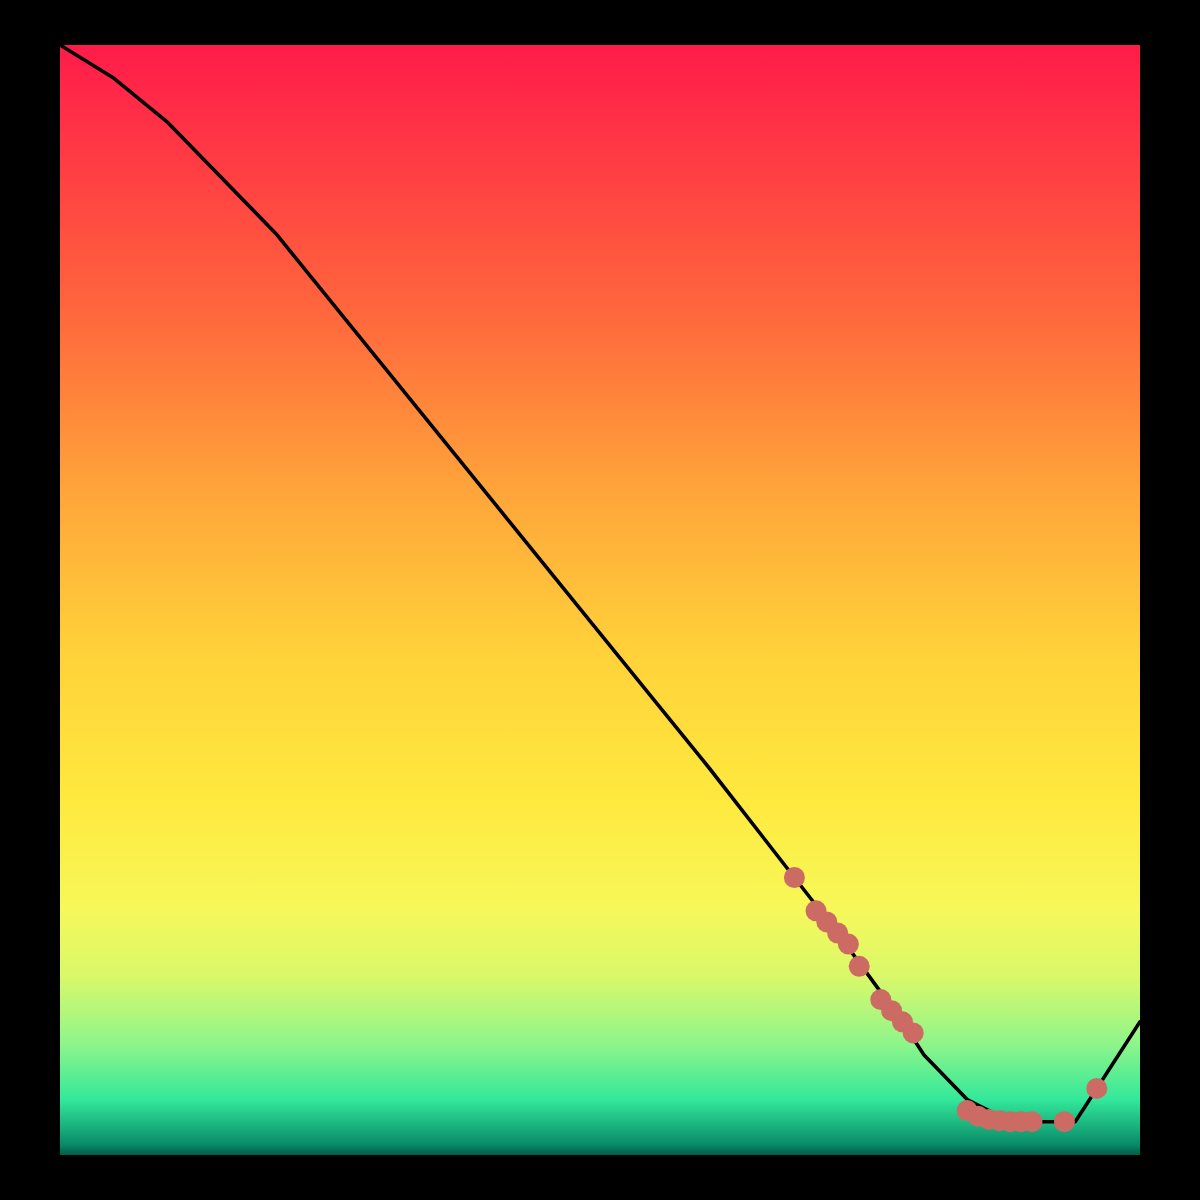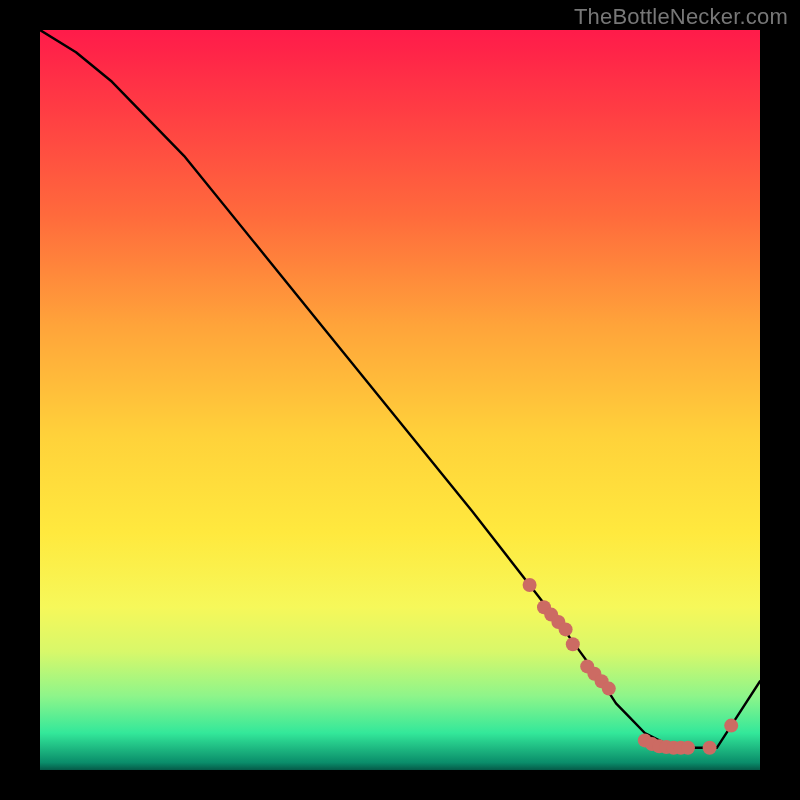--- a/index.html
+++ b/index.html
@@ -58,21 +58,20 @@
   .marker {
     fill: #cc6b63;
     stroke: none;
   }
 </style>
 </head>
 <body>
 
 <div class="stage">
 
-  <div class="watermark">TheBottleNecker.com</div>
 
   <div class="plot">
     <svg class="curve" viewBox="0 0 720 740" preserveAspectRatio="none">
       <path id="curve-path" fill="none" stroke="#000" stroke-width="2.4" stroke-linecap="round" stroke-linejoin="round" d="M0.0 0.0 L36.0 22.2 L72.0 51.8 L144.0 125.8 L216.0 214.6 L288.0 303.4 L360.0 392.2 L432.0 481.0 L489.6 555.0 L518.4 592.0 L540.0 621.6 L561.6 651.2 L576.0 673.4 L590.4 688.2 L604.8 703.0 L619.2 710.4 L633.6 717.8 L648.0 717.8 L662.4 717.8 L676.8 717.8 L691.2 695.6 L720.0 651.2"></path>
       <g id="marker-group">
           <circle cx="489.6" cy="555.0" r="7" class="marker"></circle>
           <circle cx="504.0" cy="577.2" r="7" class="marker"></circle>
           <circle cx="511.2" cy="584.6" r="7" class="marker"></circle>
           <circle cx="518.4" cy="592.0" r="7" class="marker"></circle>
           <circle cx="525.6" cy="599.4" r="7" class="marker"></circle>

